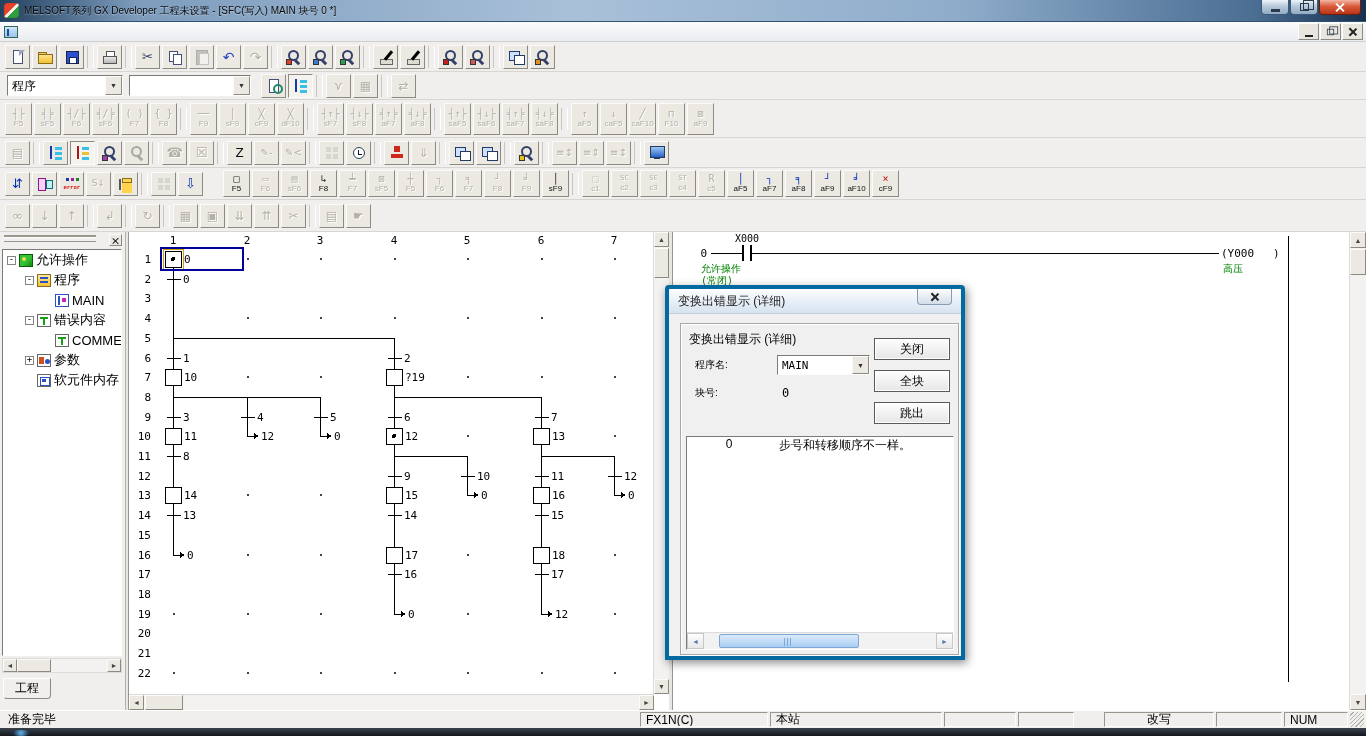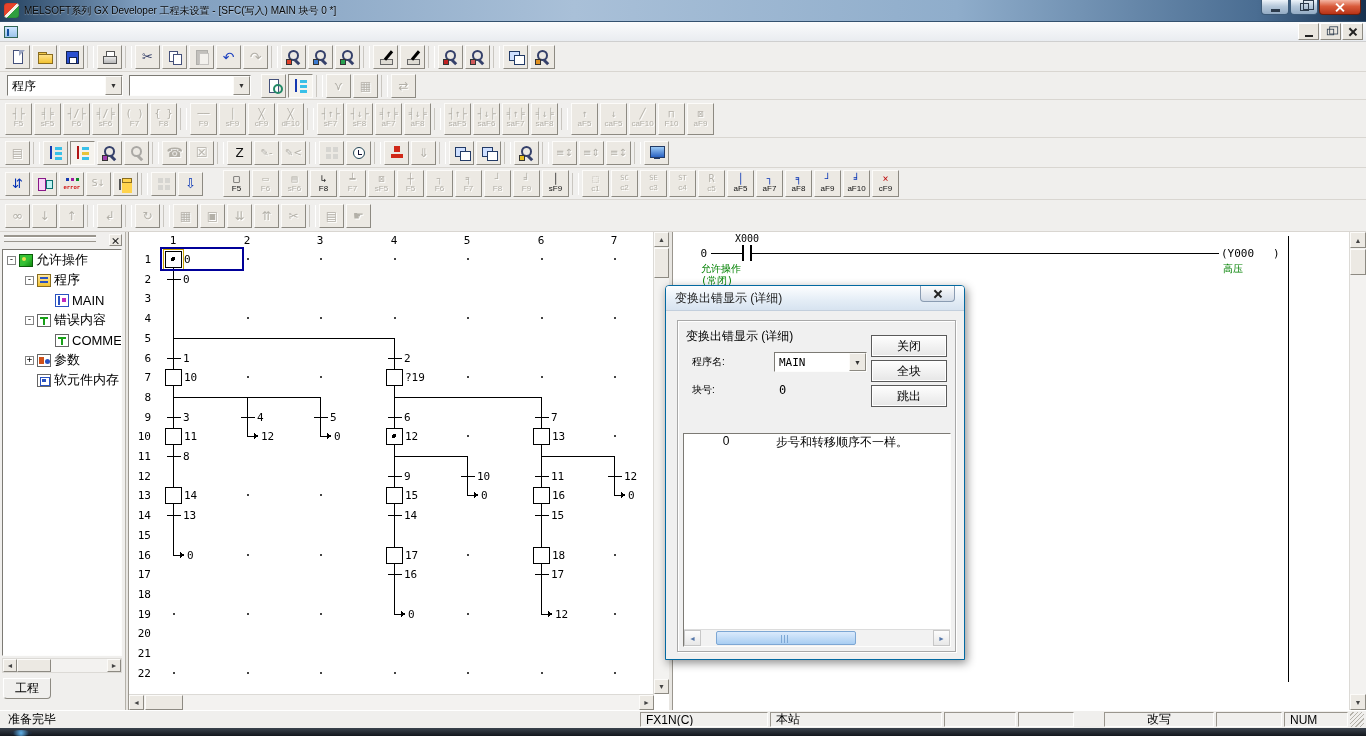--- a/index.html
+++ b/index.html
@@ -163,35 +163,35 @@
 
   .ladder-panel{position:absolute;left:672px;top:0;width:694px;height:478px;background:#fff;border-left:1px solid #9a968e;}
   #ladder-svg{position:absolute;left:0;top:0;}
   .lad-vscroll{position:absolute;right:0;top:0;width:17px;height:478px;background:#f3f2f0;border-left:1px solid #dcdad6;}
   .lad-vscroll .sb-btn{width:16px;height:16px;}
   .lad-vthumb{position:absolute;left:0;top:17px;width:16px;height:26px;}
   .lad-vdown{position:absolute;left:0;bottom:0;}
 
   
   .dialog{position:absolute;left:665px;top:285px;width:300px;height:375px;background:#f0f0f0;
-    border:1px solid #0369a1;border-radius:4px 4px 0 0;box-shadow:2px 3px 10px rgba(0,0,0,.45);z-index:50;}
+    border:4px solid #0369a1;border-radius:4px 4px 0 0;box-shadow:2px 3px 10px rgba(0,0,0,.45);z-index:50;}
   .dlg-title{position:relative;height:25px;border-radius:3px 3px 0 0;
     background:linear-gradient(#fdfeff,#e4edf6 60%,#d7e3f0);border-bottom:1px solid #c3cfdd;
     display:flex;align-items:center;padding-left:9px;font-size:12px;color:#1c1c1c;}
   .dlg-close{position:absolute;right:9px;top:0;width:35px;height:16px;border:1px solid #8a9cb2;border-top:none;
     border-radius:0 0 4px 4px;background:linear-gradient(#fdfdfd,#d3dce8);display:flex;align-items:center;justify-content:center;}
   .dlg-body{position:absolute;left:0;top:25px;right:0;bottom:0;}
   .dlg-group{position:absolute;left:11px;top:9px;width:279px;height:332px;
     border:1px solid #a8a8a8;box-shadow:inset 1px 1px 0 #fff, 1px 1px 0 #fff;}
   .dlg-heading{position:absolute;left:8px;top:7px;font-size:12px;}
   .dlg-lbl{position:absolute;font-size:10px;}
   .dlg-combo{position:absolute;left:96px;top:31px;width:93px;height:20px;margin:0;}
   .dlg-combo .cval{font:11px/1.5 "DejaVu Sans Mono",monospace;}
   .dlg-val{position:absolute;left:101px;top:62px;font:12px "DejaVu Sans Mono",monospace;}
-  .dlg-btncol{position:absolute;right:8px;top:14px;display:flex;flex-direction:column;gap:3px;}
+  .dlg-btncol{position:absolute;right:8px;top:14px;display:flex;flex-direction:column;gap:10px;}
   .dbtn{width:76px;height:22px;background:linear-gradient(#fefefe,#e6e6e6);border:1px solid #5a5a5a;
     box-shadow:inset 0 0 0 1px #fff;font-size:12px;font-family:"Liberation Sans",sans-serif;display:flex;align-items:center;justify-content:center;}
   .err-list{position:absolute;left:5px;top:112px;width:268px;height:214px;background:#fff;
     border:1px solid;border-color:#7c7a74 #fdfdfc #fdfdfc #7c7a74;overflow:hidden;}
   .err-head{display:flex;height:18px;border-bottom:1px solid #6f6f6f;font-size:12px;}
   .err-head .c1{width:84px;border-right:1px solid #6f6f6f;display:flex;align-items:center;justify-content:center;}
   .err-head .c2{flex:1;display:flex;align-items:center;padding-left:8px;}
   .err-row{display:flex;height:17px;font-size:12px;}
   .err-row .c1{width:84px;text-align:center;}
   .err-row .c2{flex:1;padding-left:8px;}

